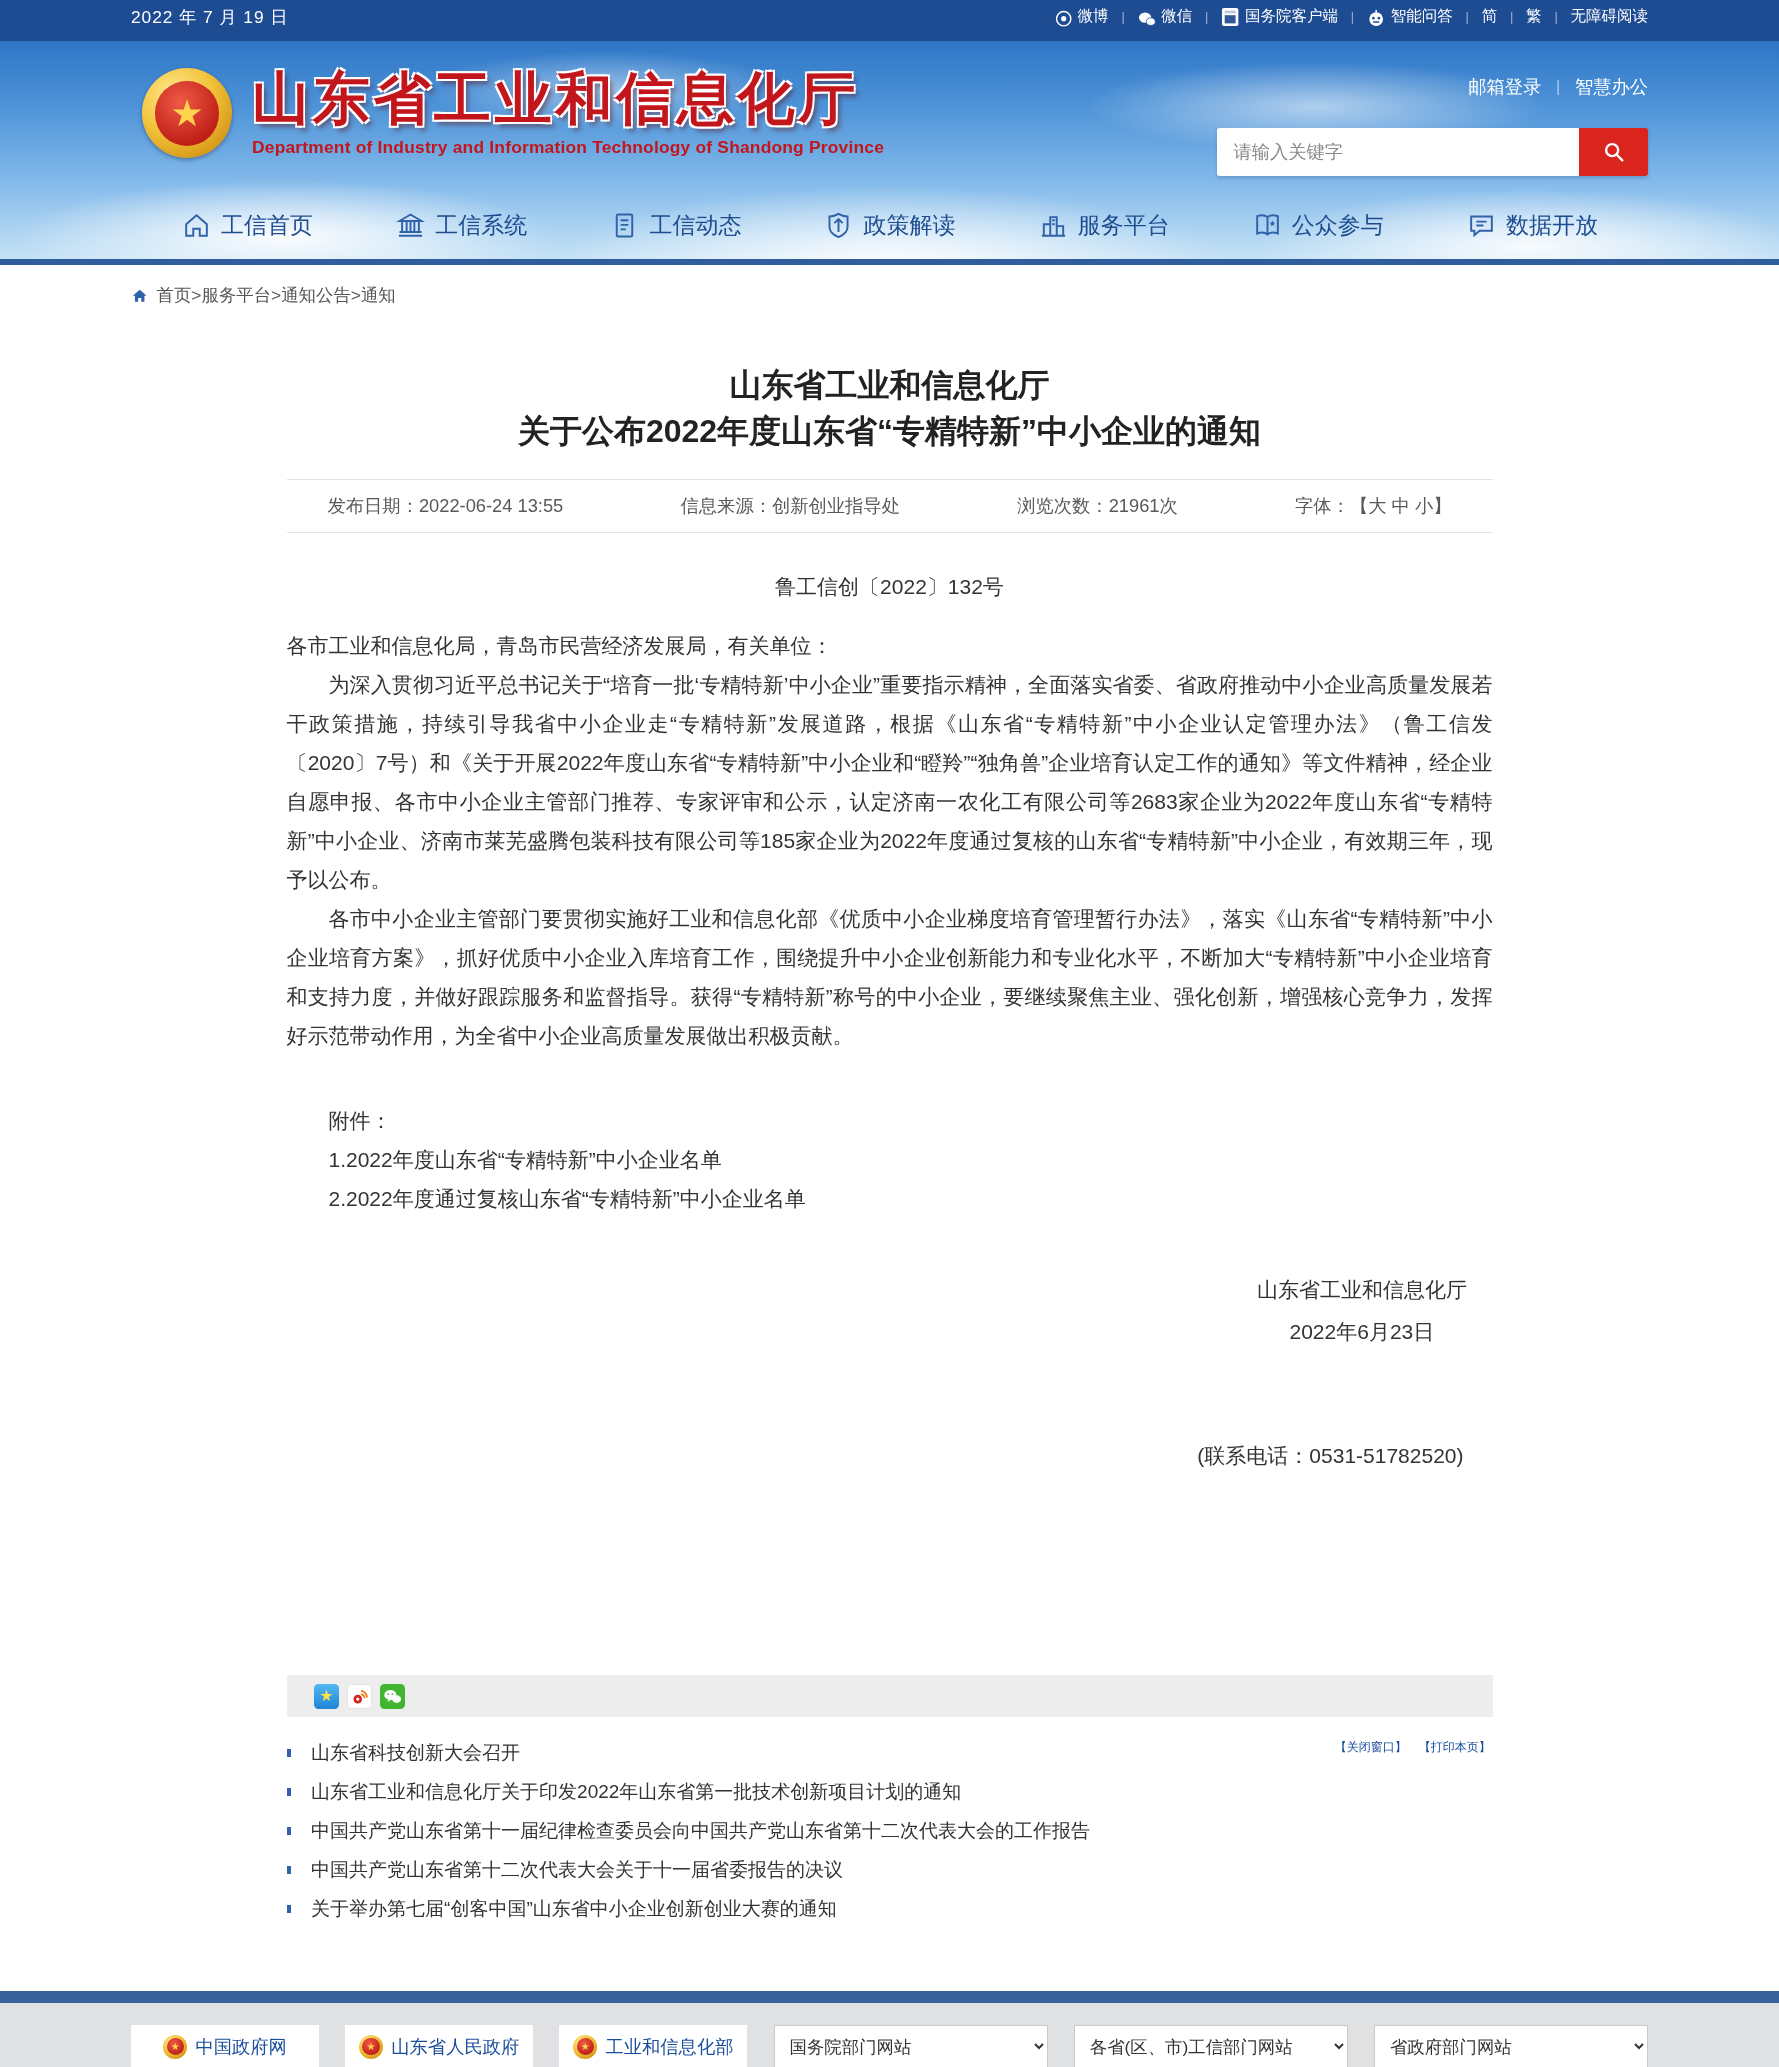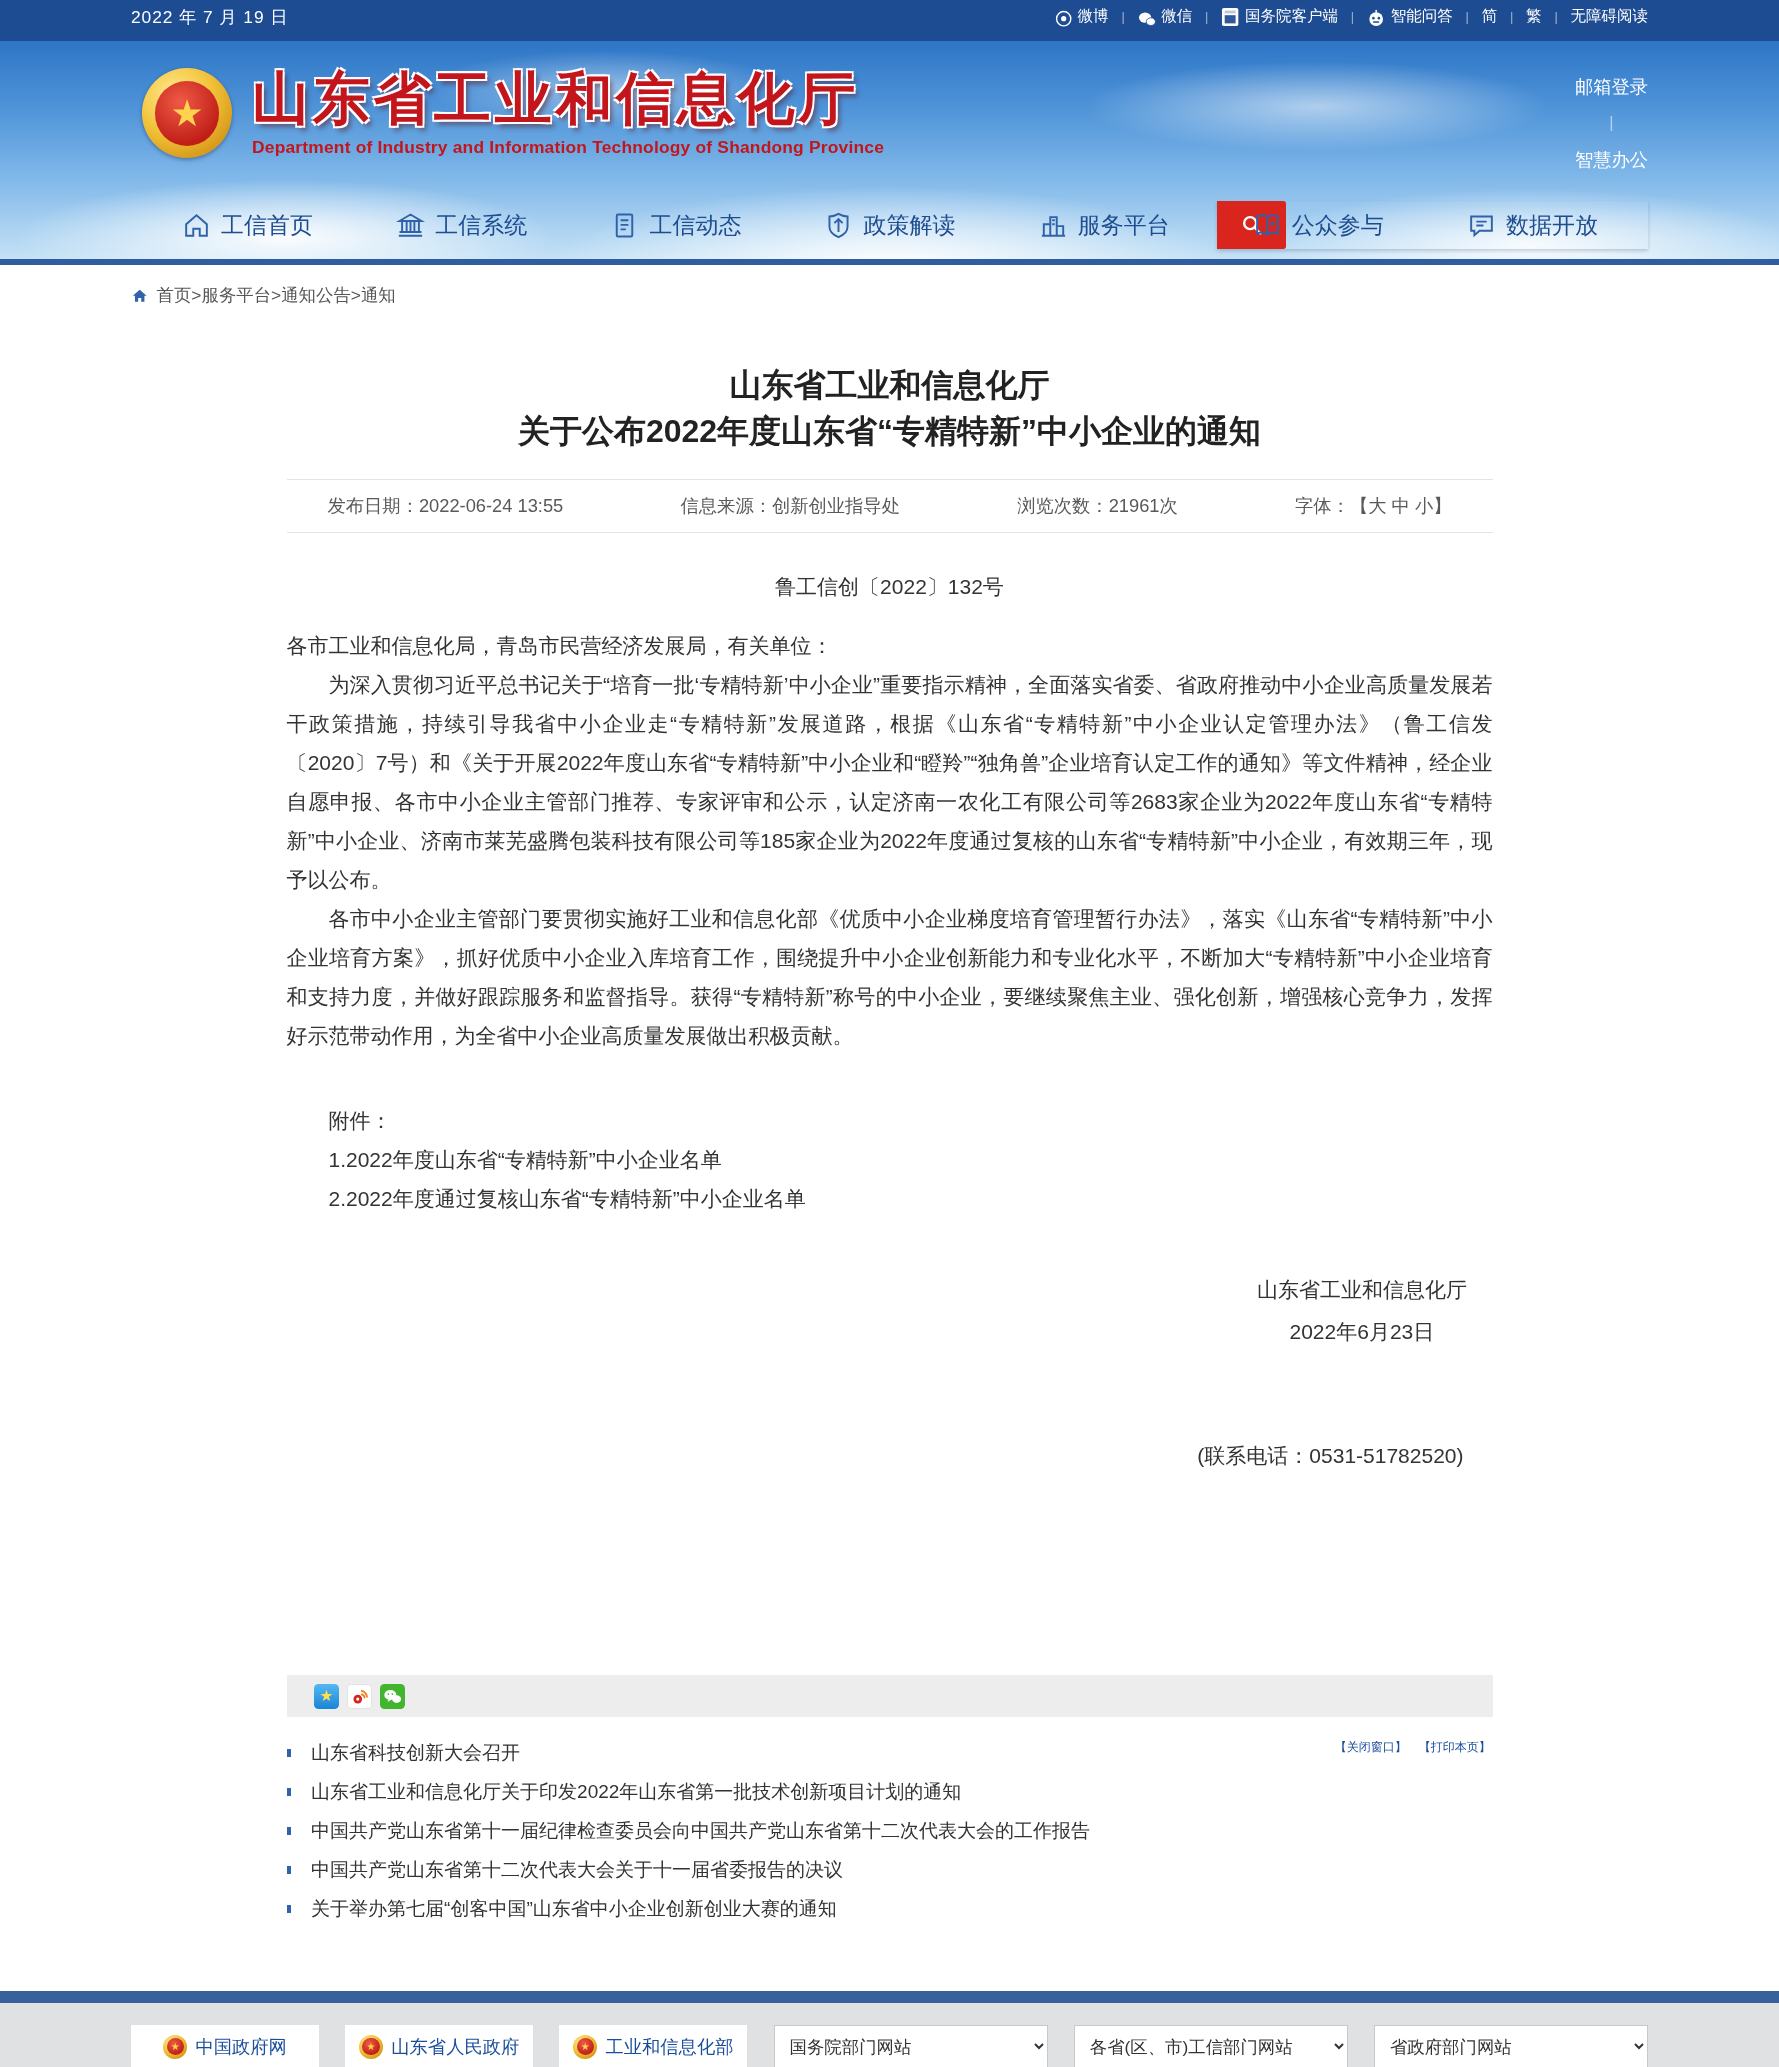--- a/index.html
+++ b/index.html
@@ -50,21 +50,21 @@
   .titles { margin-left: 20px; padding-top: 11px; }
   .cn-title {
     font-family: "DejaVu Serif", "Liberation Serif", serif;
     font-size: 57px; font-weight: 900; letter-spacing: 3.7px; line-height: 1.1;
     color: #c3151c;
     text-shadow: 1.8px 1.8px 0 #fff, -1.8px -1.8px 0 #fff, 1.8px -1.8px 0 #fff, -1.8px 1.8px 0 #fff, 3.7px 4.6px 5.5px rgba(90,0,0,.45);
     white-space: nowrap;
   }
   .en-title { margin-top: 7.3px; font-size: 17.4px; font-weight: bold; color: #c3151c; letter-spacing: 0.2px; }
   .hdr-right { margin-left: auto; display: flex; flex-direction: column; align-items: flex-end; padding-top: 18.3px; }
-  .hdr-links { color: #fff; font-size: 18.3px; display: flex; align-items: center; gap: 14.6px; flex-direction: column; }
+  .hdr-links { color: #fff; font-size: 18.3px; display: flex; align-items: center; gap: 14.6px; }
   .hdr-links .tb-sep { font-size: 16.4px; }
   .searchbar { margin-top: 29px; display: flex; width: 431px; height: 48px; box-shadow: 0 1.8px 3.7px rgba(0,30,80,.2); }
   .search-input {
     flex: 1; border: none; outline: none; padding: 0 16.4px;
     font-size: 18.3px; color: #333; background: #fff; border-radius: 2.7px 0 0 2.7px;
     font-family: "Liberation Sans", sans-serif;
   }
   .search-input::placeholder { color: #8a8a8a; }
   .search-btn { width: 69px; border: none; background: #d9251d; cursor: pointer; display: flex; align-items: center; justify-content: center; border-radius: 0 2.7px 2.7px 0; }
 
@@ -196,20 +196,21 @@
         <div class="cn-title">山东省工业和信息化厅</div>
         <div class="en-title">Department of Industry and Information Technology of Shandong Province</div>
       </div>
       <div class="hdr-right">
         <div class="hdr-links">
           <a>邮箱登录</a>
           <span class="tb-sep">|</span>
           <a>智慧办公</a>
         </div>
         <div class="searchbar">
+          <input class="search-input" type="text" placeholder="请输入关键字" style="">
           <button class="search-btn">
             <span>
               <svg width="24" height="24" viewBox="0 0 26 26">
                   <circle cx="11" cy="11" r="6.5" fill="none" stroke="#fff" stroke-width="2.6"></circle>
                   <path d="M16 16 L22 22" stroke="#fff" stroke-width="2.6" stroke-linecap="round"></path>
                 </svg>
             </span>
           </button>
         </div>
       </div>

